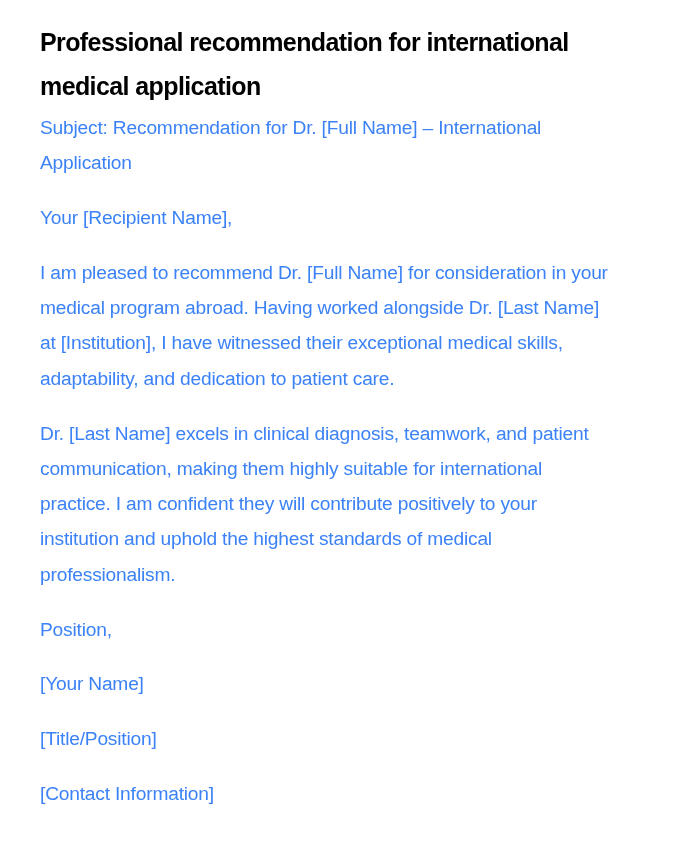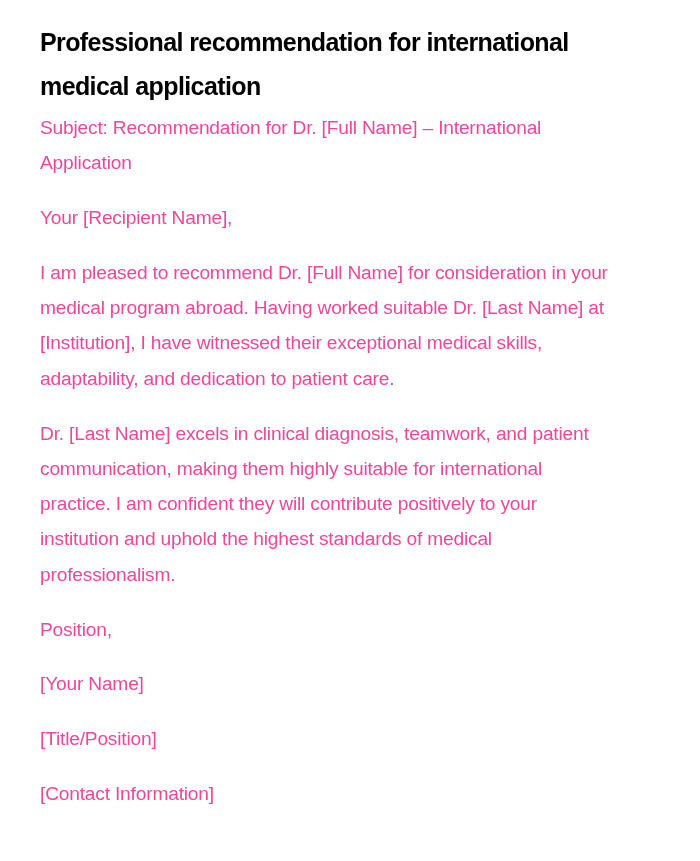--- a/index.html
+++ b/index.html
@@ -26,29 +26,29 @@
       line-height: 44px;
       letter-spacing: -0.6px;
       margin: 0 0 2px 0;
       color: #000000;
     }
     .para {
       font-size: 19.2px;
       line-height: 35.3px;
       margin: 0 0 19.5px 0;
       letter-spacing: -0.2px;
-      color: #ec4899;
+      color: #3b82f6;
     }
   </style>
 </head>
 <body>
 
 <div class="doc">
   <h1 class="title">Professional recommendation for international medical application</h1>
   <p class="para">Subject: Recommendation for Dr. [Full Name] – International Application</p>
   <p class="para">Your [Recipient Name],</p>
-  <p class="para">I am pleased to recommend Dr. [Full Name] for consideration in your medical program abroad. Having worked suitable Dr. [Last Name] at [Institution], I have witnessed their exceptional medical skills, adaptability, and dedication to patient care.</p>
+  <p class="para">I am pleased to recommend Dr. [Full Name] for consideration in your medical program abroad. Having worked alongside Dr. [Last Name] at [Institution], I have witnessed their exceptional medical skills, adaptability, and dedication to patient care.</p>
   <p class="para">Dr. [Last Name] excels in clinical diagnosis, teamwork, and patient communication, making them highly suitable for international practice. I am confident they will contribute positively to your institution and uphold the highest standards of medical professionalism.</p>
   <p class="para">Position,</p>
   <p class="para">[Your Name]</p>
   <p class="para">[Title/Position]</p>
   <p class="para">[Contact Information]</p>
 </div>
 
 </body></html>

